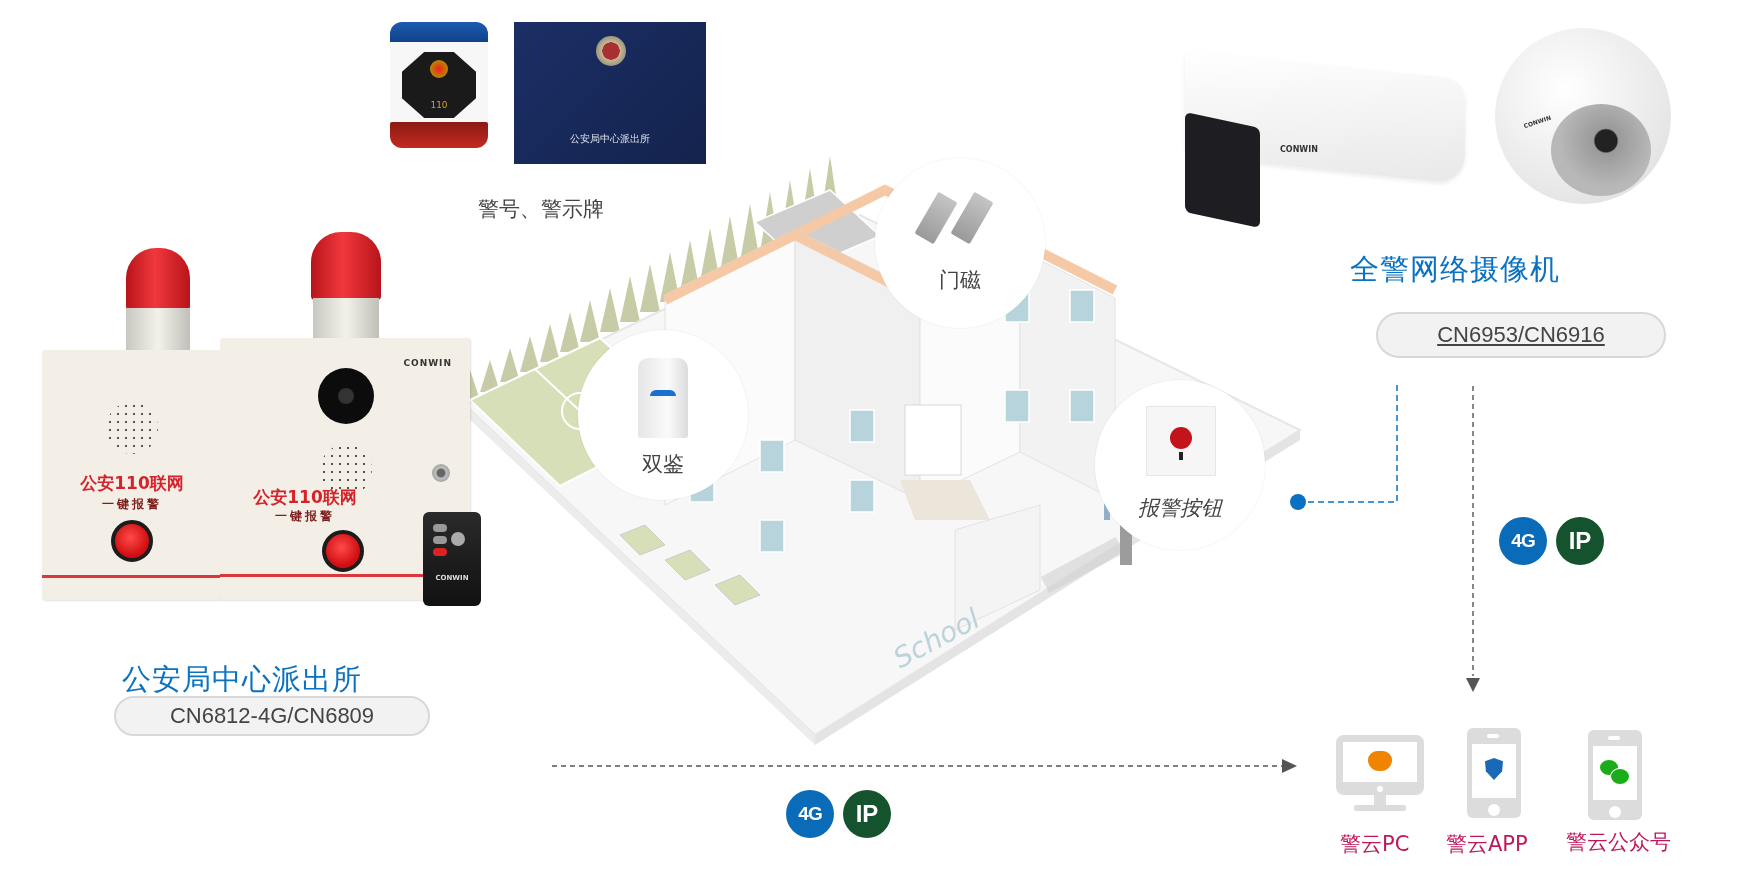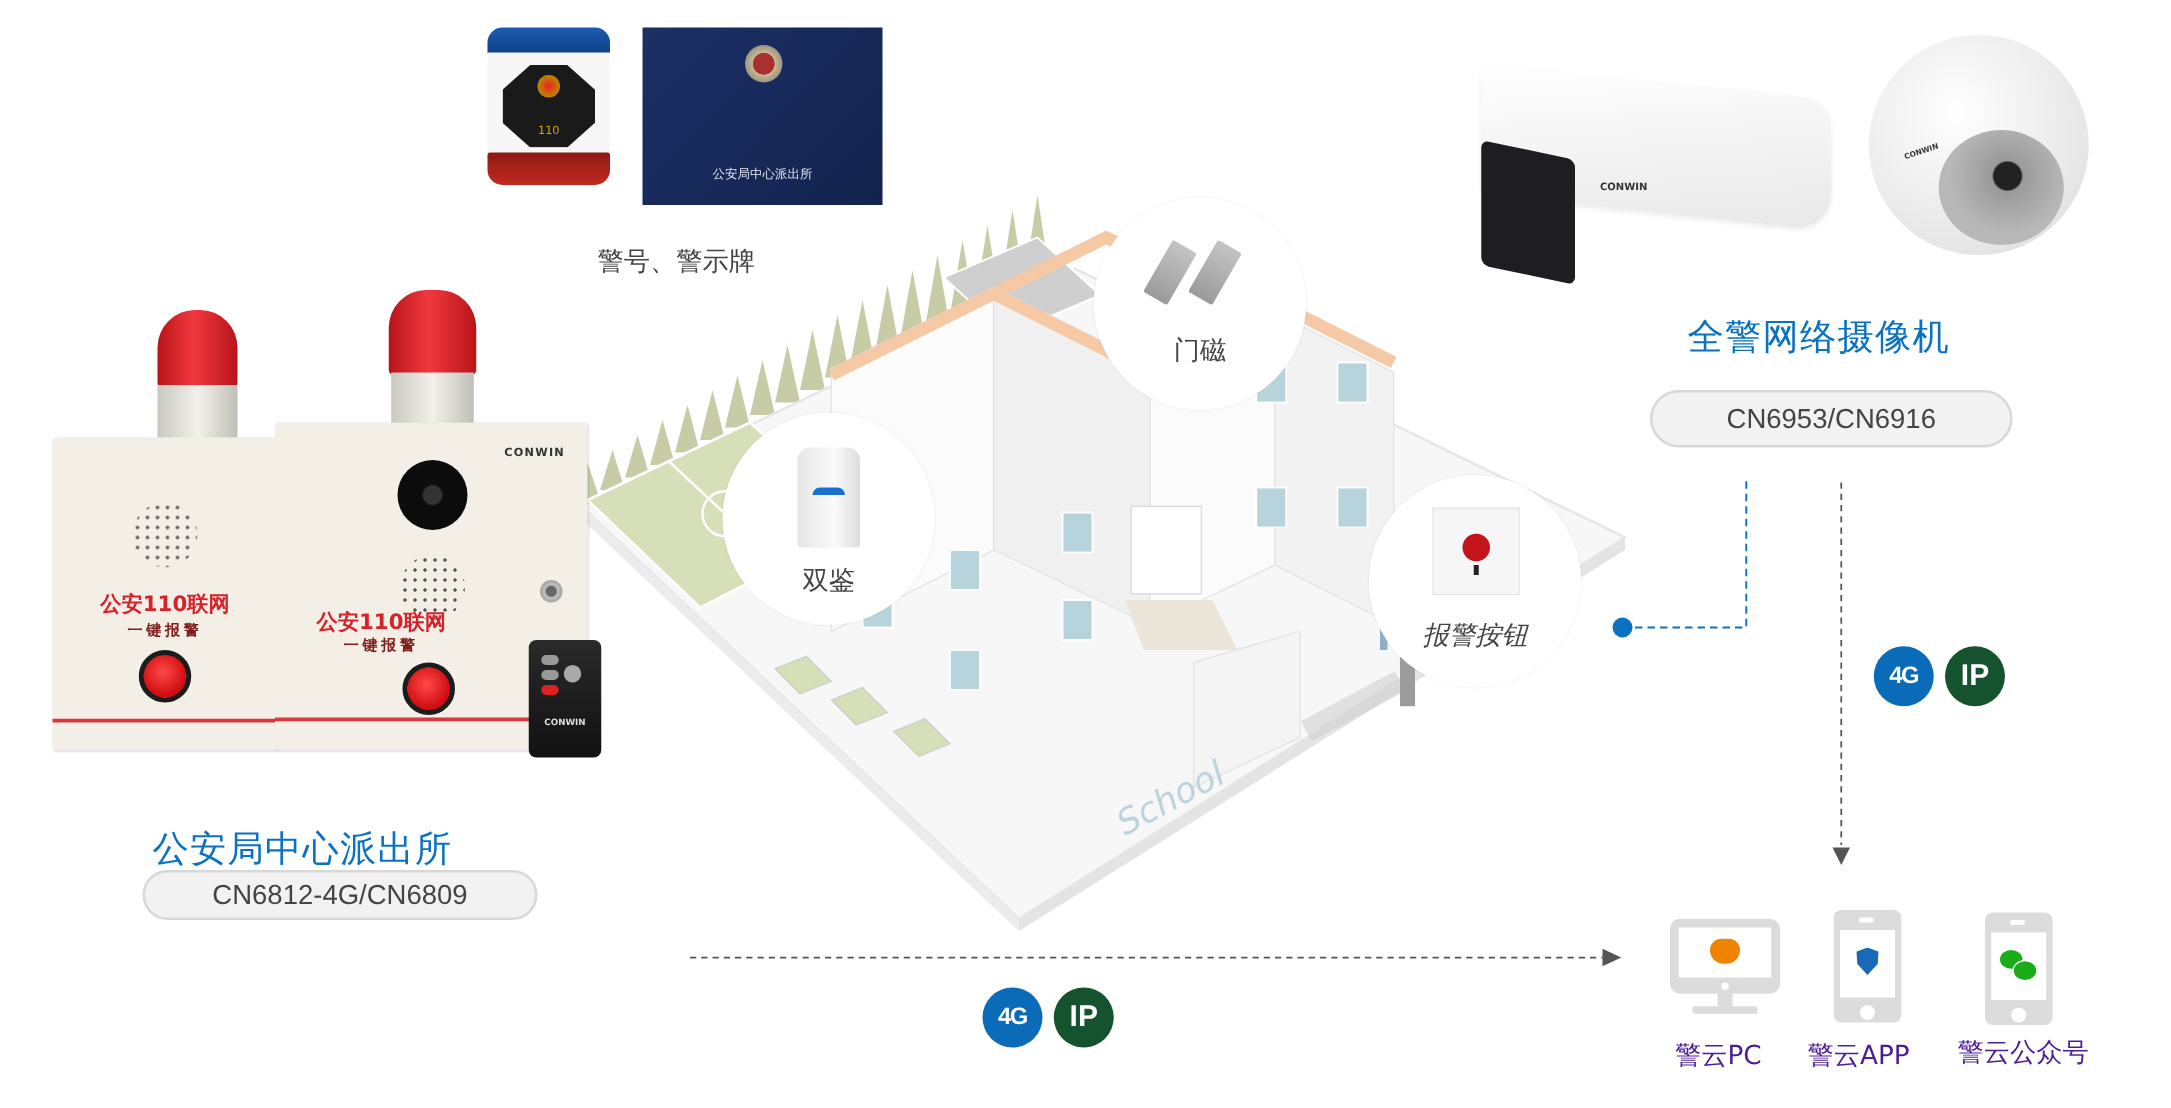--- a/index.html
+++ b/index.html
@@ -6,21 +6,21 @@
   body{width:1737px;height:886px;position:relative;overflow:hidden;font-family:"DejaVu Sans","Liberation Sans",sans-serif;}
   .abs{position:absolute;}
   .title-blue{color:#0a72c0;font-size:29px;letter-spacing:1px;white-space:nowrap;}
   .pill{background:#f2f2f2;border:2px solid #d8d8d8;border-radius:26px;color:#444;font-family:"Liberation Sans",sans-serif;font-size:22px;display:flex;align-items:center;justify-content:center;box-sizing:border-box;}
   .caption{color:#444;font-size:21px;white-space:nowrap;}
   .badge{position:absolute;width:48px;height:48px;border-radius:50%;color:#fff;font-family:"Liberation Sans",sans-serif;font-weight:bold;display:flex;align-items:center;justify-content:center;}
   .badge.g4{background:#0a6bb8;font-size:19px;letter-spacing:-1px;}
   .badge.ip{background:#14532d;font-size:24px;}
   .bubble{position:absolute;border-radius:50%;background:#fff;box-shadow:0 0 0 1px rgba(0,0,0,0.03);}
   .bubble-label{position:absolute;left:0;right:0;text-align:center;color:#444;font-size:21px;}
-  .dev-label{position:absolute;color:#4c1d95;font-size:21px;white-space:nowrap;}
+  .dev-label{position:absolute;color:#be185d;font-size:21px;white-space:nowrap;}
   
   .box{position:absolute;background:#f3efe6;border-radius:3px;box-shadow:1px 1px 2px rgba(0,0,0,0.12);}
   .redline{position:absolute;left:0;right:0;height:3px;background:#d9363e;}
   .beacon-red{position:absolute;background:linear-gradient(90deg,#b8141a,#f0383e 45%,#b8141a);border-radius:30px 30px 4px 4px;}
   .beacon-base{position:absolute;background:linear-gradient(90deg,#c8c8c0,#f2f2ea 50%,#c0c0b8);}
   .redtext{position:absolute;left:0;right:0;text-align:center;color:#d6232b;font-weight:bold;font-size:17px;white-space:nowrap;}
   .blacktext{position:absolute;left:0;right:0;text-align:center;color:#7f1d1d;font-weight:bold;font-size:12px;letter-spacing:3px;}
   .redbtn{position:absolute;width:42px;height:42px;border-radius:50%;background:radial-gradient(circle at 45% 40%,#ff4a4a,#d10f12 65%);border:4px solid #1c1c1c;box-sizing:border-box;}
   .speaker{position:absolute;width:52px;height:52px;border-radius:50%;background-image:radial-gradient(#555 1.2px,transparent 1.4px);background-size:8px 8px;}
 </style>
@@ -181,21 +181,21 @@
   <div class="abs" style="left:40px;top:75px;width:75px;height:100px;background:#1e1e22;border-radius:6px;transform:skewY(12deg);"></div>
   <div class="abs" style="left:135px;top:100px;font-size:8px;font-weight:bold;color:#333;">CONWIN</div>
 </div>
 <div class="abs" style="left:1495px;top:28px;width:176px;height:190px;">
   <div class="abs" style="left:0;top:0;width:176px;height:176px;border-radius:50%;background:radial-gradient(circle at 40% 35%,#ffffff,#e6e6e6 70%,#d6d6d6);"></div>
   <div class="abs" style="left:56px;top:76px;width:100px;height:92px;border-radius:50%;background:radial-gradient(circle at 55% 40%,#222 14%,#9a9a9a 16%,#b8b8b8 60%);"></div>
   <div class="abs" style="left:28px;top:90px;font-size:6px;font-weight:bold;color:#333;transform:rotate(-18deg);">CONWIN</div>
 </div>
 
 <div class="abs title-blue" style="left:1350px;top:250px;">全警网络摄像机</div>
-<div class="abs pill" style="left:1320px;top:312px;width:290px;height:46px;">CN6953/CN6916</div>
+<div class="abs pill" style="left:1376px;top:312px;width:290px;height:46px;text-decoration:underline;">CN6953/CN6916</div>
 
 <svg class="abs" style="left:0;top:0;" width="1737" height="886">
 
   <polyline points="1298,502 1397,502 1397,385" fill="none" stroke="#0a72c0" stroke-width="1.5" stroke-dasharray="6,4"></polyline>
   <circle cx="1298" cy="502" r="8" fill="#0a72c0"></circle>
 
   <line x1="1473" y1="386" x2="1473" y2="676" stroke="#555" stroke-width="1.4" stroke-dasharray="5,4"></line>
   <polygon points="1466,678 1480,678 1473,692" fill="#555"></polygon>
 
   <line x1="552" y1="766" x2="1282" y2="766" stroke="#555" stroke-width="1.4" stroke-dasharray="5,4"></line>

